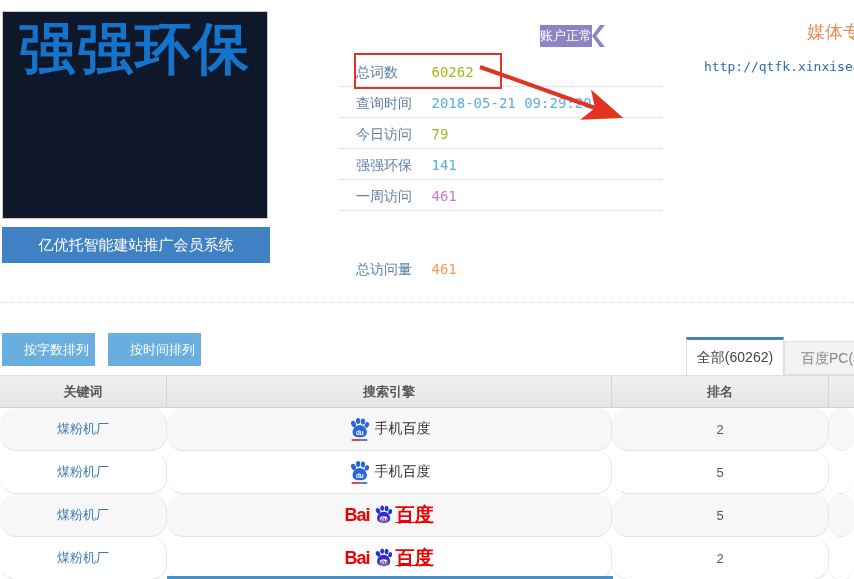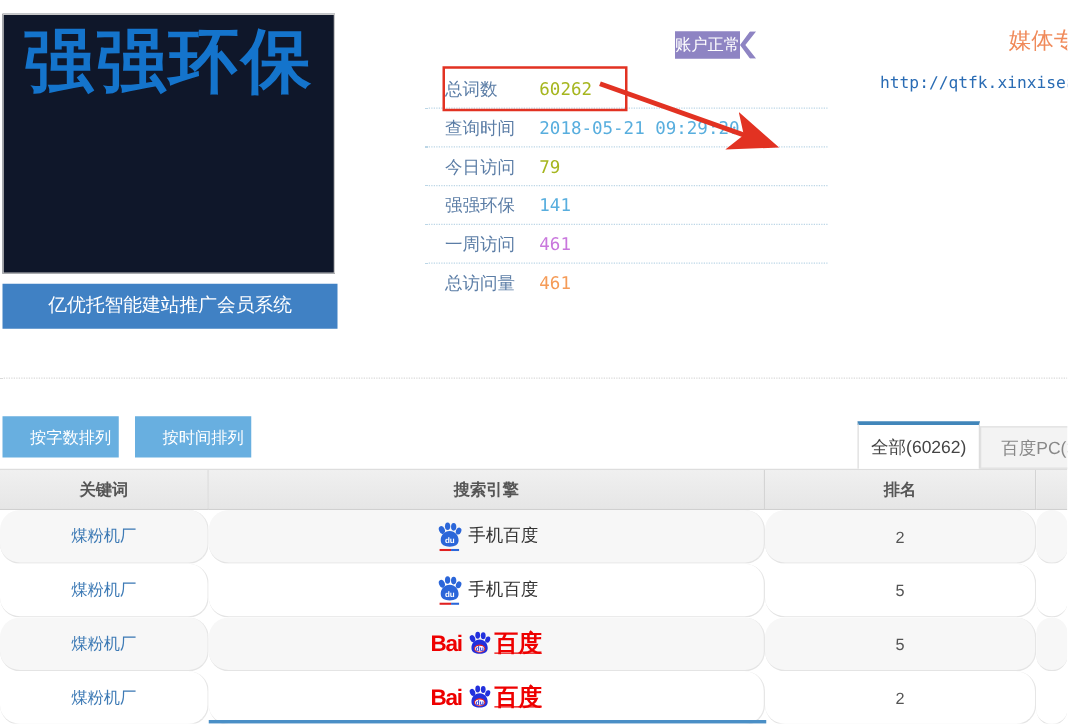--- a/index.html
+++ b/index.html
@@ -19,21 +19,21 @@
   .account-title { position:absolute; left:356px; top:20px; font-size:17px; color:var(--title-blue,#4a7fc1); white-space:nowrap; }
   .status-badge { position:absolute; left:540px; top:25px; height:22px; line-height:22px;
     background:var(--badge-purple,#8e84c3); color:#fff; font-size:13px; padding:0 0; white-space:nowrap; }
   .badge-tail { position:absolute; right:-13px; top:0; width:13px; height:22px;
     background:var(--badge-purple,#8e84c3);
     clip-path:polygon(100% 0, 33% 50%, 100% 100%, 62% 100%, 0 50%, 62% 0); }
 
   
   .stats { position:absolute; left:340px; top:56px; width:322px; }
   .stat-row { height:31px; line-height:31px; padding-left:16px; border-bottom:1px dotted #bcd6e6; white-space:nowrap; }
-  .stat-row:last-child { border-bottom:none; }
+  .stat-row:last-child { border-bottom:none;margin-top:42px; }
   .stat-label { display:inline-block; width:71px; font-size:14px; color:var(--label-blue,#5b7da6); }
   .stat-value { font-family:"DejaVu Sans Mono","Liberation Mono",monospace; font-size:14px; }
   .c-green  { color:var(--value-green,#a6b61f); }
   .c-lblue  { color:var(--value-lightblue,#58aede); }
   .c-purple { color:var(--value-purple,#c977dd); }
   .c-orange { color:var(--value-orange,#f59b57); }
 
   
   .media-heading { position:absolute; left:807px; top:20px; font-size:18px; color:var(--media-orange,#f08a5a); white-space:nowrap; }
   .site-url { position:absolute; left:704px; top:59px; font-size:13px; color:var(--url-blue,#2a6cb4);

